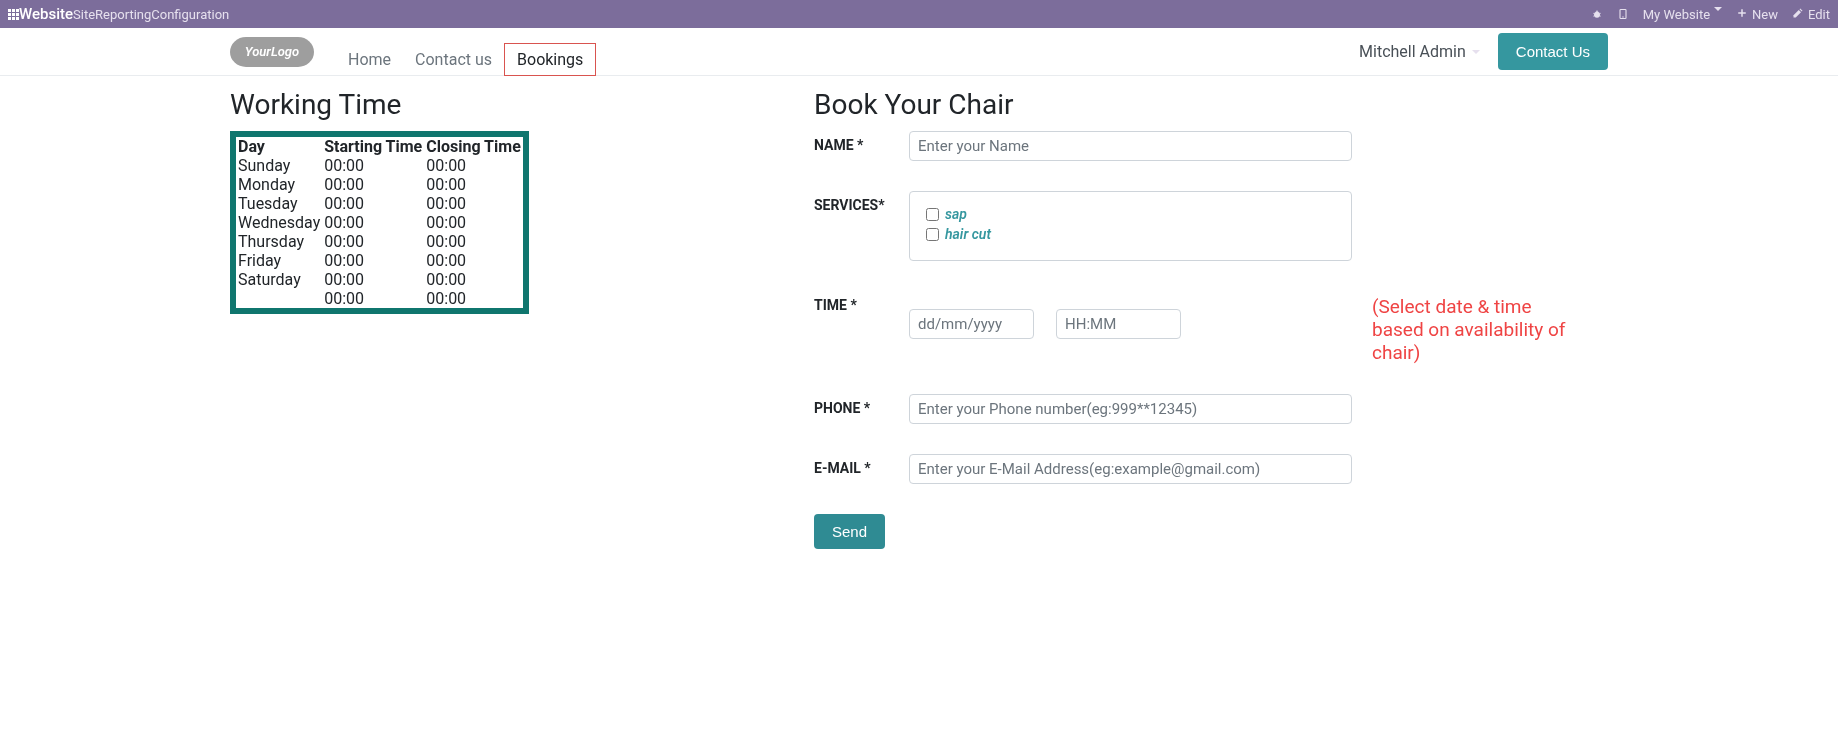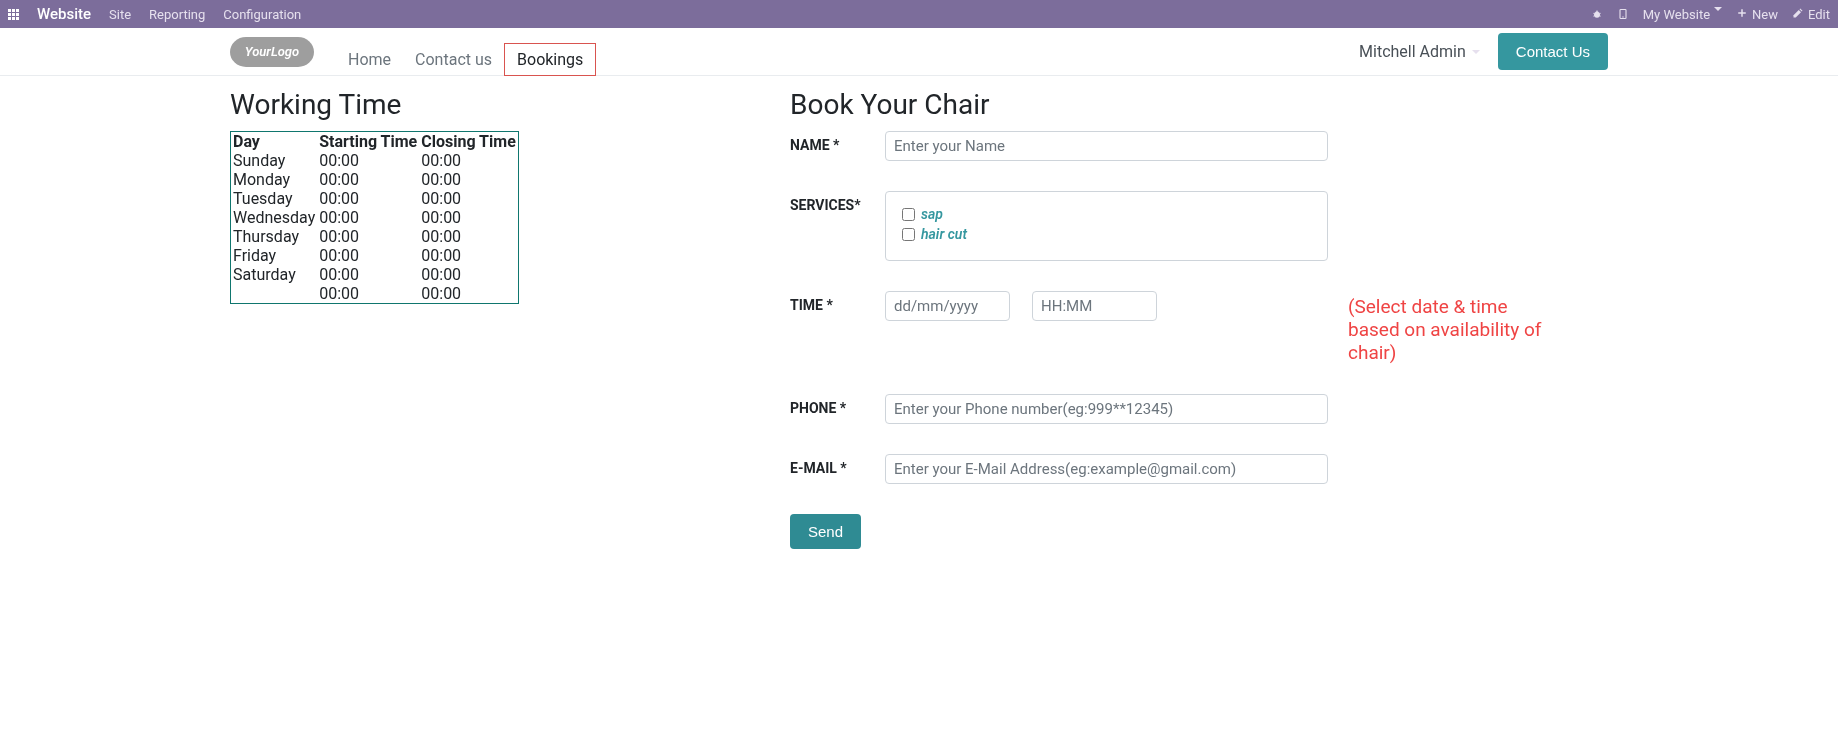--- a/index.html
+++ b/index.html
@@ -7,21 +7,21 @@
 
 .topbar {
   background: #7c6d9b;
   color: #fff;
   height: 28px;
   display: flex;
   align-items: center;
   padding: 0 8px;
   font-size: 13px;
 }
-.topbar-left { display: flex; align-items: center; gap: 18px; }
+.topbar-left { display: flex; align-items: center; }
 .topbar-right { margin-left: auto; display: flex; align-items: center; gap: 14px; }
 .apps-icon { display: inline-grid; grid-template-columns: repeat(3,3px); grid-template-rows: repeat(3,3px); gap: 1px; }
 .apps-icon span { background: #fff; width: 3px; height: 3px; }
 .topbar .brand { font-weight: 500; font-size: 15px; }
 .topbar a { color: #e6e0ee; text-decoration: none; cursor: pointer; font-size: 13px; }
 .topbar-right a, .topbar-right span { color: #e6e0ee; display: flex; gap: 4px; }
 .small-icon { width: 12px; height: 12px; }
 .caret-down { display: inline-block; width: 0; height: 0; border-left: 4px solid transparent; border-right: 4px solid transparent; border-top: 4px solid #e6e0ee; vertical-align: middle; }
 
 .navbar {
@@ -37,42 +37,42 @@
   width: 84px; height: 30px; background: #9e9e9e; border-radius: 16px 16px 16px 16px / 50% 50% 50% 50%;
   display: flex; align-items: center; justify-content: center;
   color: #fff; font-style: italic; font-size: 13px; font-weight: 600; margin-right: 22px;
 }
 .navbar .nav-link { color: #6c757d; text-decoration: none; padding: 8px 12px; cursor: pointer; margin-top: 16px; }
 .navbar .nav-link.active { color: #212529; border: 1.5px solid #d9534f; padding: 6px 12px; }
 .navbar-right { margin-left: auto; display: flex; align-items: center; gap: 18px; }
 .user-name { color: #495057; font-weight: 400; display: flex; align-items: center; gap: 6px; }
 .btn-contact { background: #35979f; color: #fff; border: none; padding: 10px 18px; border-radius: 4px; font-size: 15px; cursor: pointer; }
 
-.container { display: flex; padding: 12px 230px 40px 230px; gap: 40px; }
+.container { display: flex; padding: 12px 230px 40px 230px; gap: 64px; }
 .col-left { width: 520px; }
 .col-right { flex: 1; }
 h2 { font-weight: 400; font-size: 28px; margin-bottom: 10px; color: #212529; }
 
-.wt-table { border: 1px solid #0f766e; border-collapse: collapse; font-size: 16px; }
+.wt-table { border: 6px solid #0f766e; border-collapse: collapse; font-size: 16px; }
 .wt-table th, .wt-table td { text-align: left; padding: 0 2px; font-weight: 400; }
 .wt-table th { font-weight: 700; }
 .wt-table tr { height: 18px; }
 
 .form-row { display: flex; align-items: flex-start; margin-bottom: 30px; }
 .form-row .label { width: 95px; font-weight: 700; font-size: 14px; padding-top: 6px; }
 .form-row .control { flex: 1; max-width: 443px; }
 .form-row .hint { font-size: 19px; color: #ef4444; margin-left: 20px; padding-top: 4px; max-width: 200px; }
 input[type=text], select {
   width: 100%; padding: 5px 8px; border: 1px solid #ced4da; border-radius: 4px; font-size: 15px; font-family: inherit;
 }
 input::placeholder { color: #6c757d; }
 .services-box { border: 1px solid #ced4da; border-radius: 4px; padding: 14px 16px; }
 .services-box label { display: flex; align-items: center; gap: 6px; color: #35979f; font-style: italic; font-weight: 600; font-size: 14px; margin-bottom: 4px; cursor: pointer; }
 .date-time { display: flex; gap: 22px; }
-.date-time input { width: 125px; }
+.date-time input { width: 125px; margin-top: 18px; }
 .chair-row .control { max-width: 155px; }
 select { background: linear-gradient(#f0f0f0,#e4e4e4); border: 1px solid #adadad; appearance: auto; font-size: 13px; padding: 2px 4px; height: 22px; }
 .btn-send { background: #2f8b93; color: #fff; border: none; padding: 9px 18px; border-radius: 4px; font-size: 15px; cursor: pointer; }
 </style>
 </head>
 <body>
 
 <div class="topbar">
   <div class="topbar-left">
     <span class="apps-icon">

